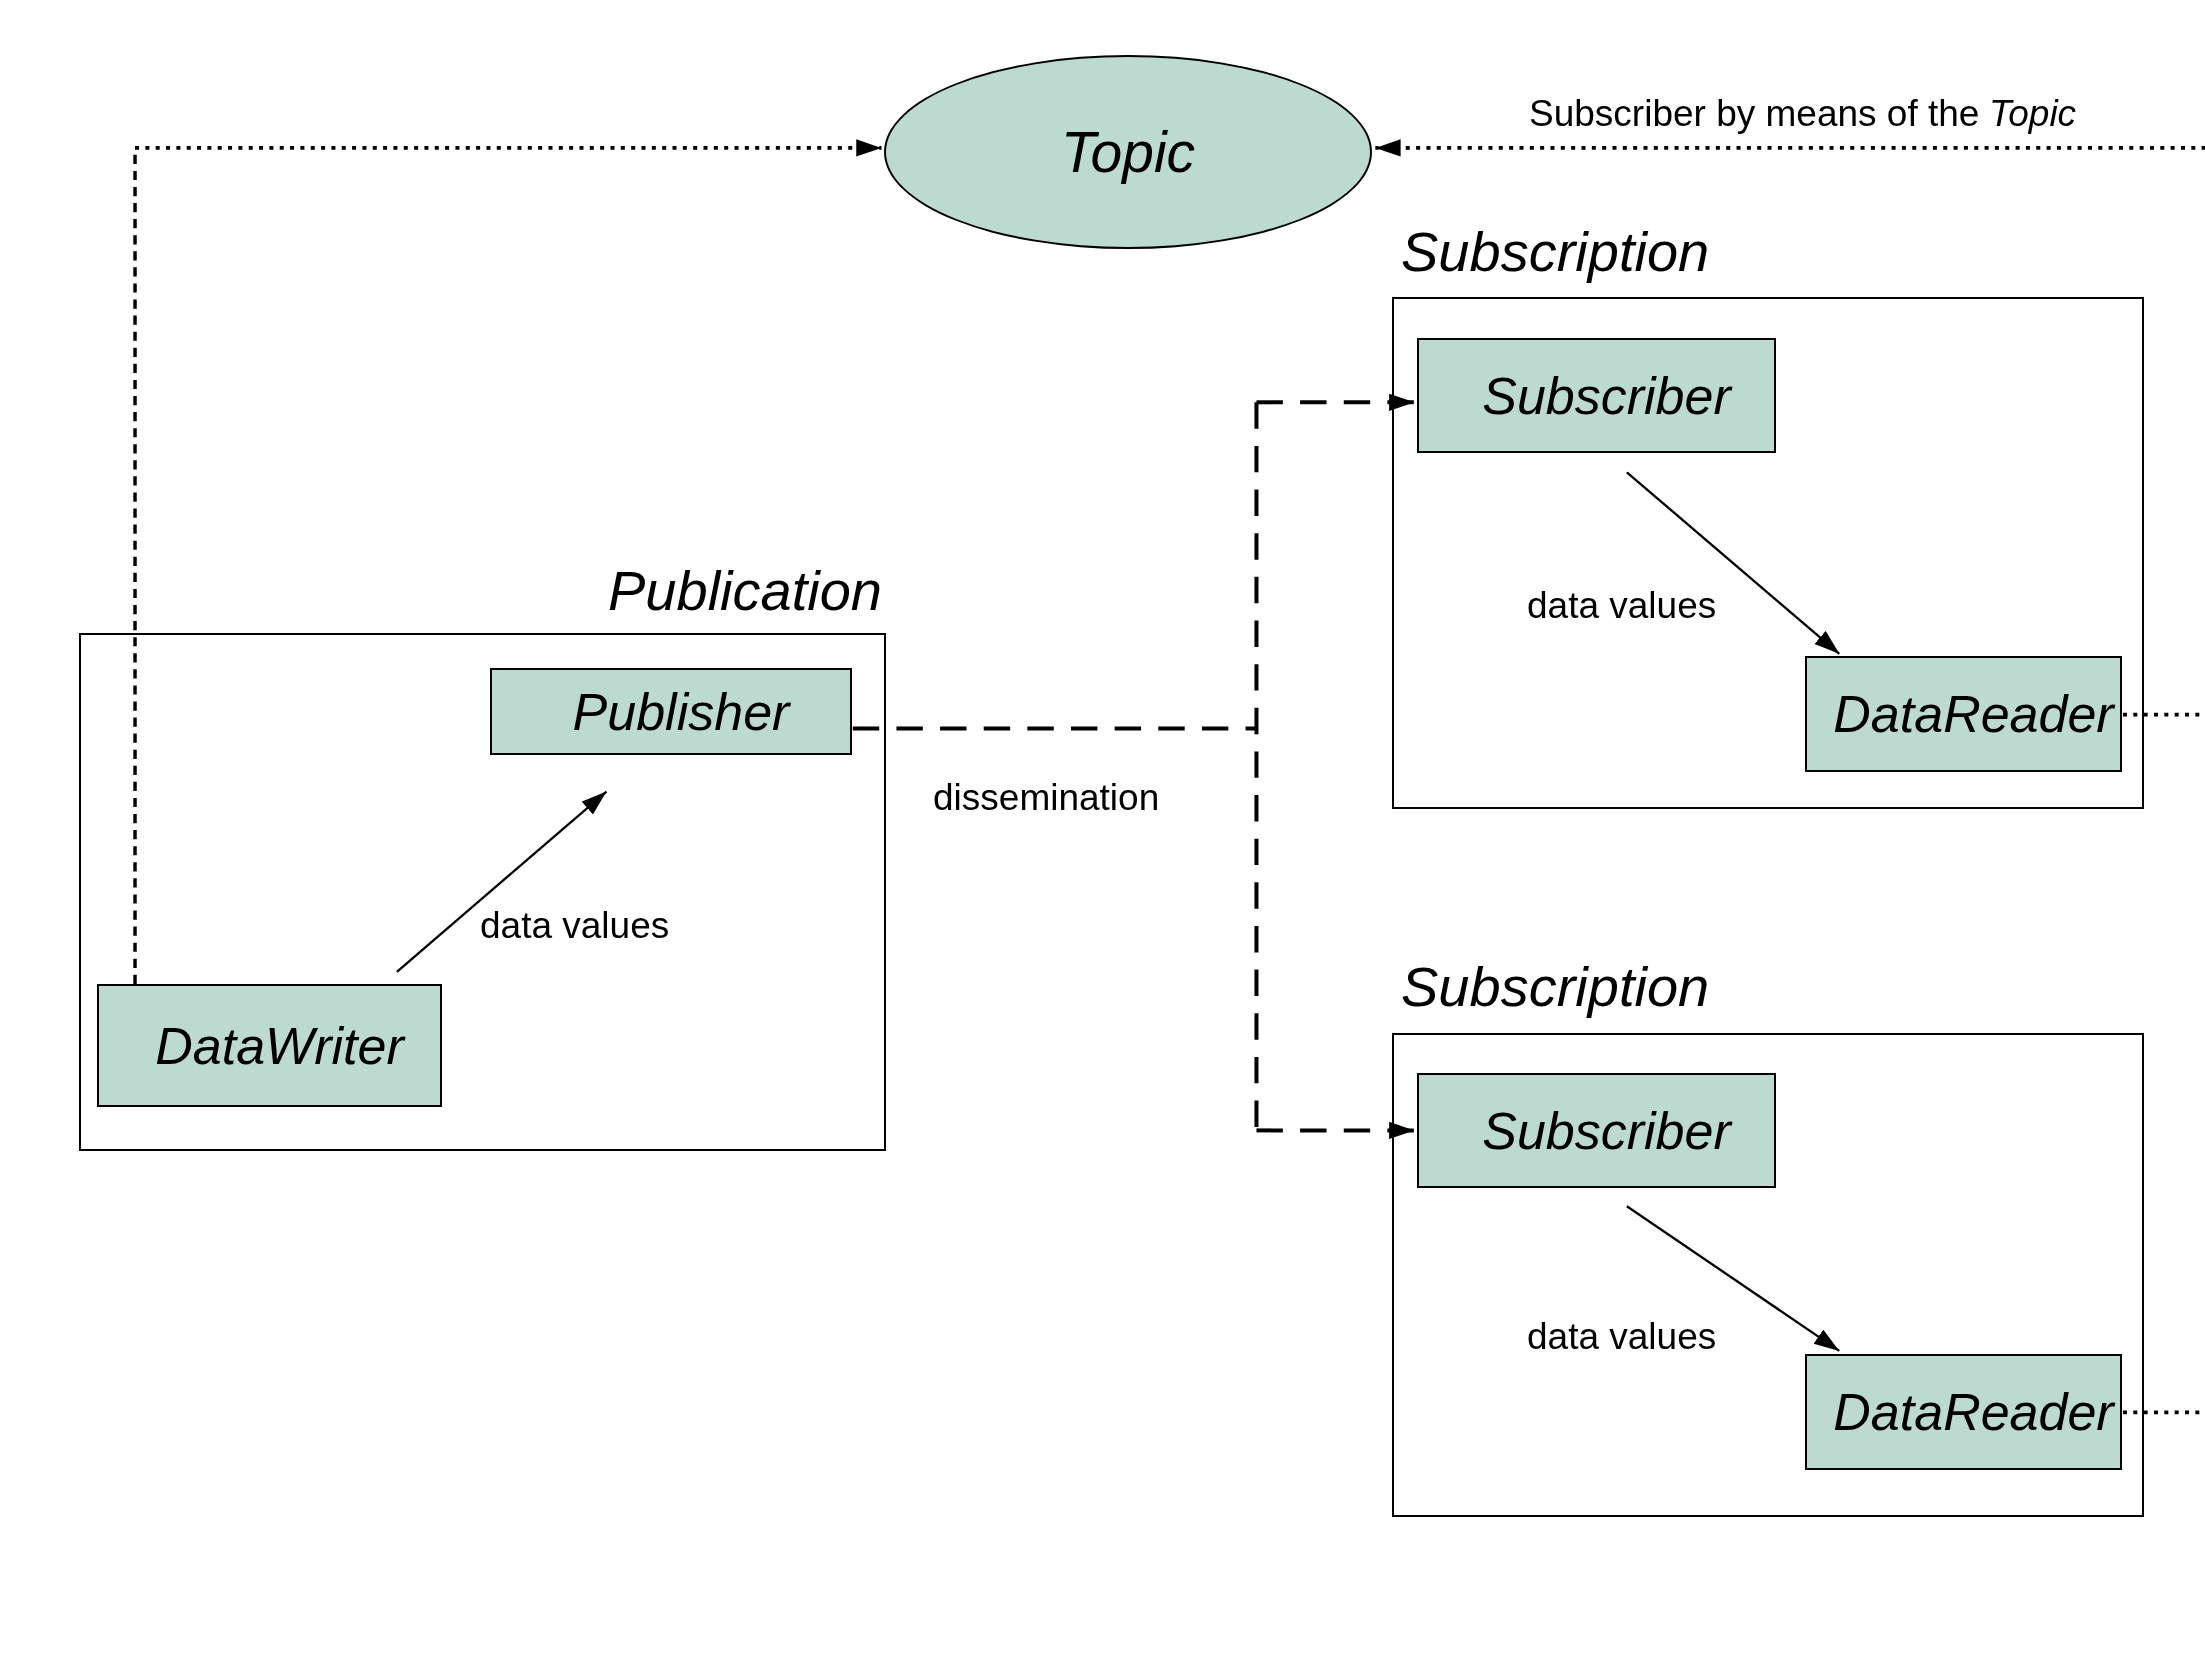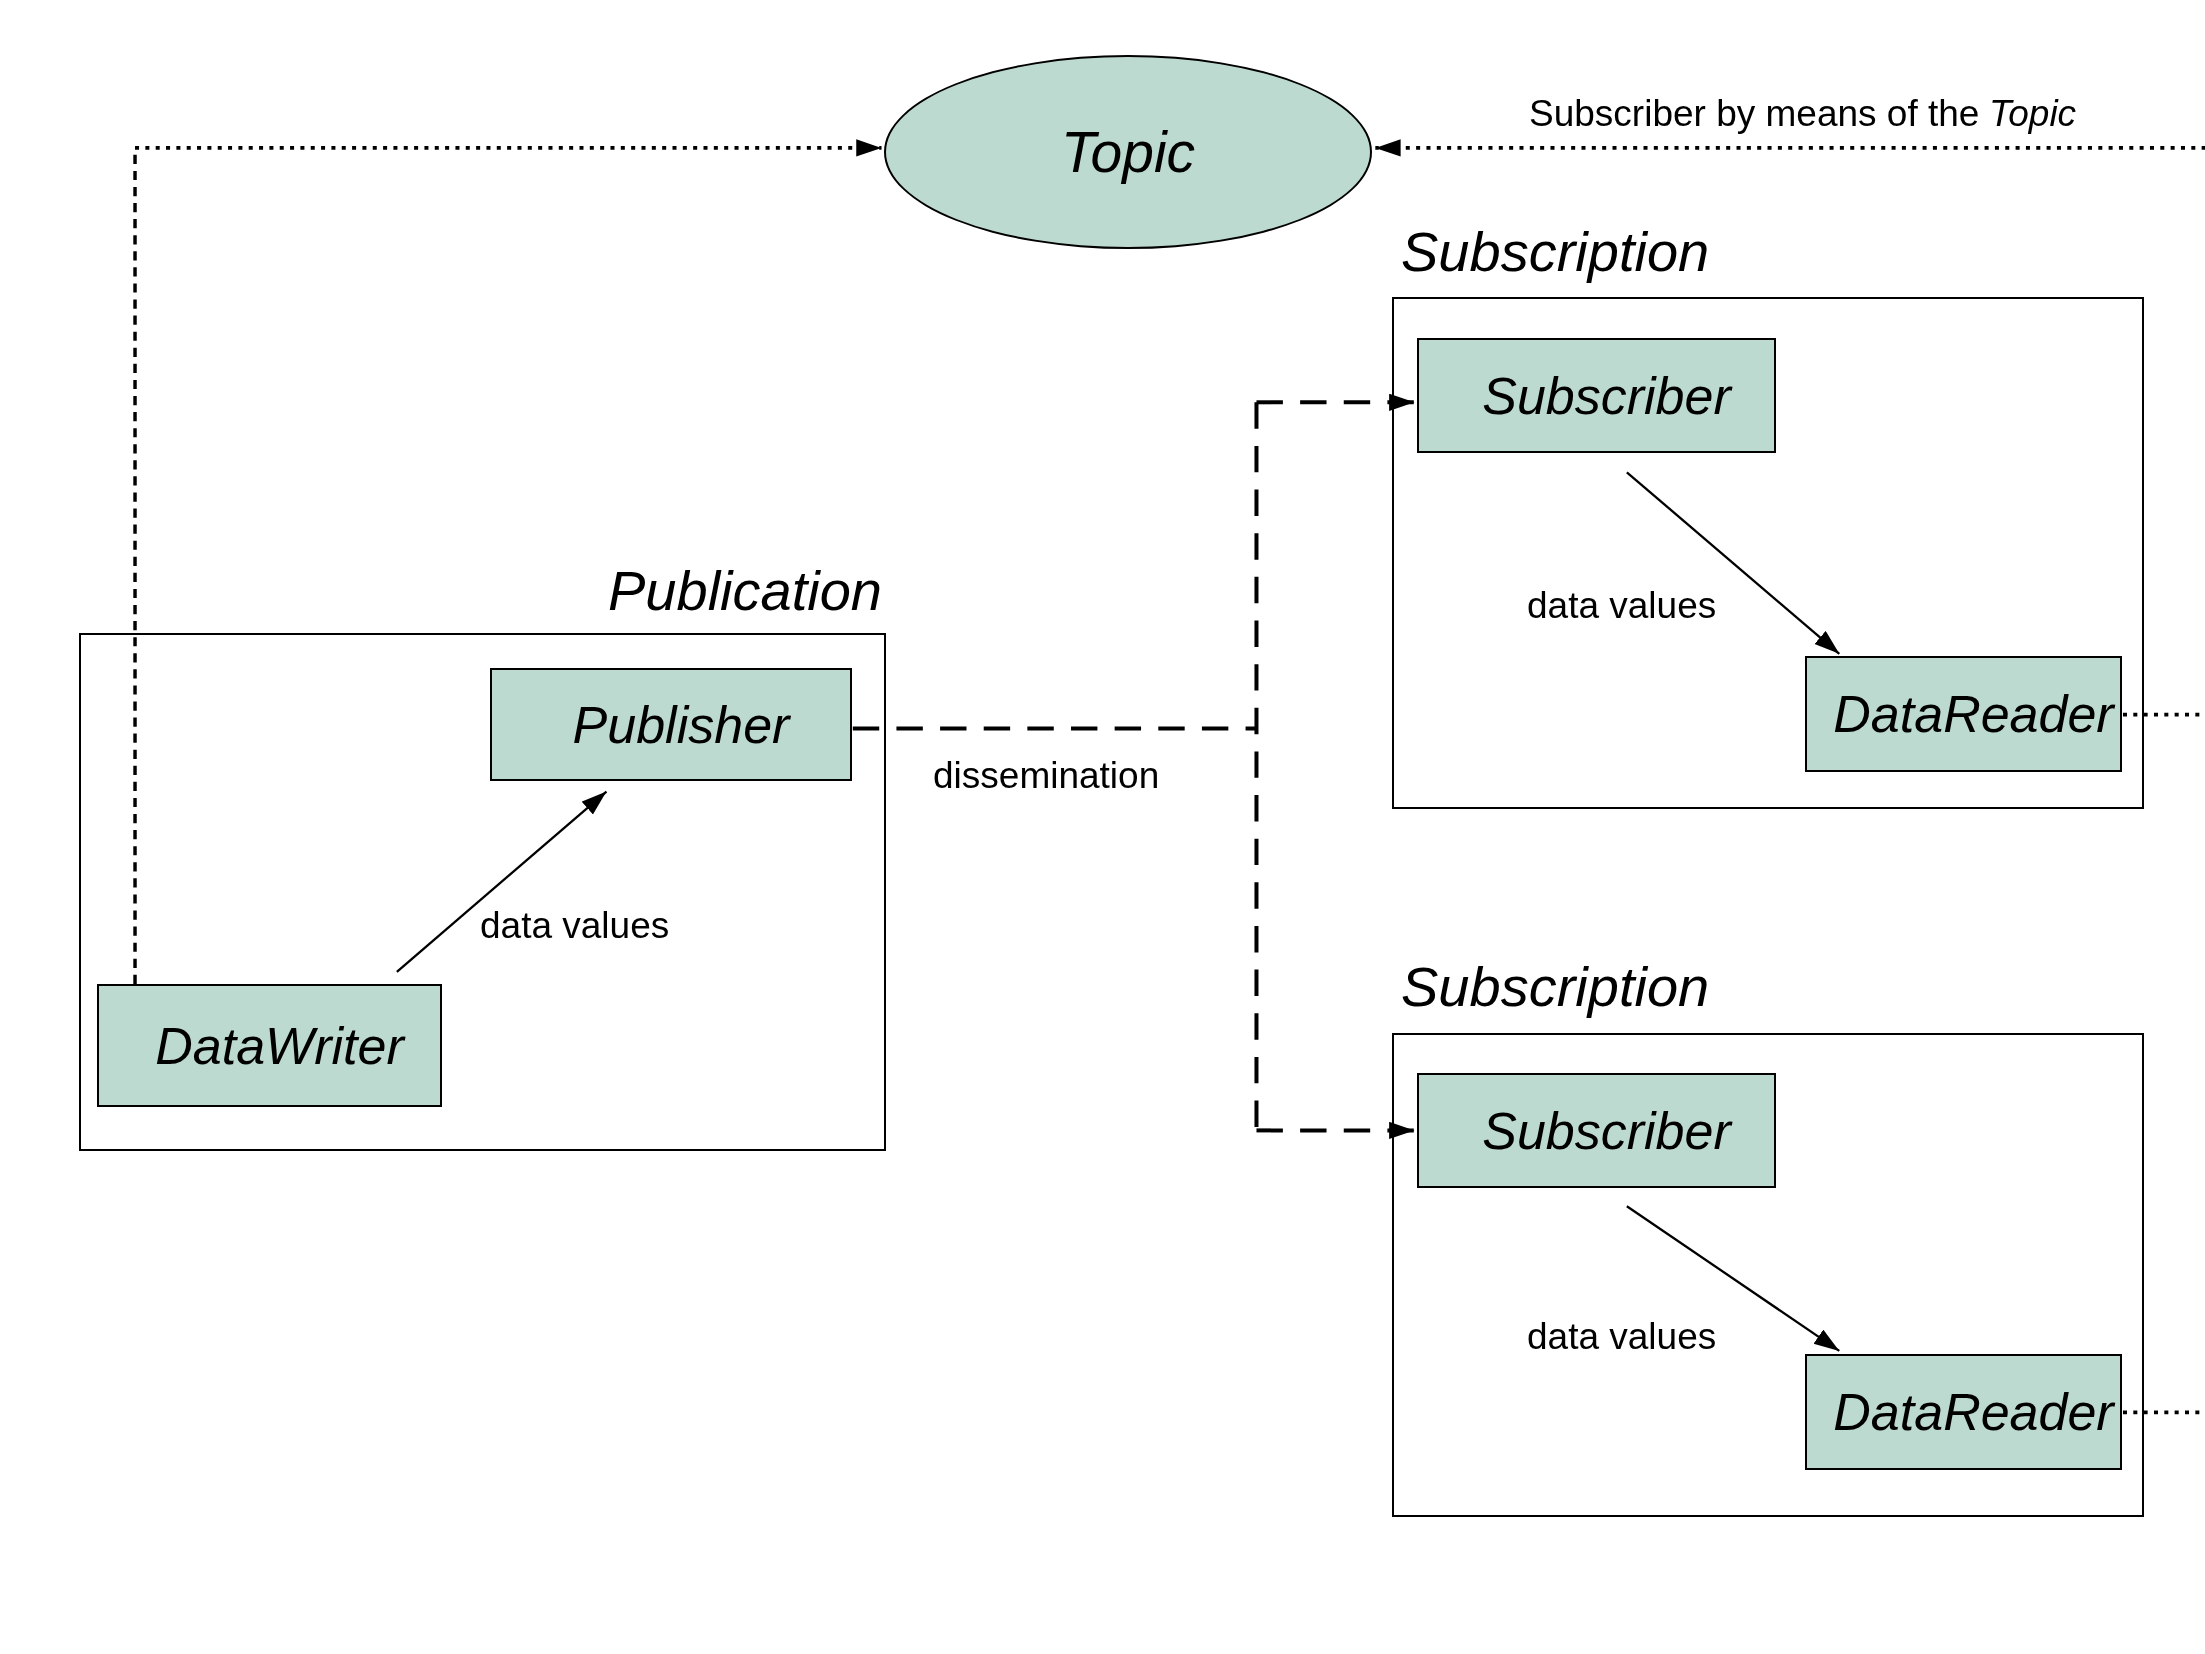--- a/index.html
+++ b/index.html
@@ -102,29 +102,29 @@
     <span class="node-label">Topic</span>
   </div>
 
   <div class="annotation" style="left:1487px;top:85px;">
     <span>Subscriber by means of the</span><span class="it">Topic</span>
   </div>
 
 
   <div class="section-title" style="left:566px;top:560px;">Publication</div>
   <div class="frame" style="left:37px;top:633px;width:807px;height:518px;"></div>
-  <div class="node" style="left:448px;top:668px;width:362px;height:113px;text-align:right;">
+  <div class="node" style="left:448px;top:668px;width:362px;height:87px;text-align:right;">
     <span class="node-label">Publisher</span>
   </div>
   <div class="node" style="left:55px;top:984px;width:345px;height:123px;">
     <span class="node-label">DataWriter</span>
   </div>
   <div class="annotation" style="left:438px;top:897px;">data values</div>
 
-  <div class="annotation" style="left:891px;top:747px;">dissemination</div>
+  <div class="annotation" style="left:891px;top:769px;">dissemination</div>
 
   <div class="section-title" style="left:1359px;top:221px;">Subscription</div>
   <div class="frame" style="left:1350px;top:297px;width:752px;height:512px;"></div>
   <div class="node" style="left:1375px;top:338px;width:359px;height:115px;">
     <span class="node-label">Subscriber</span>
   </div>
   <div class="node" style="left:1763px;top:656px;width:317px;height:116px;">
     <span class="node-label">DataReader</span>
   </div>
   <div class="annotation" style="left:1485px;top:577px;">data values</div>

